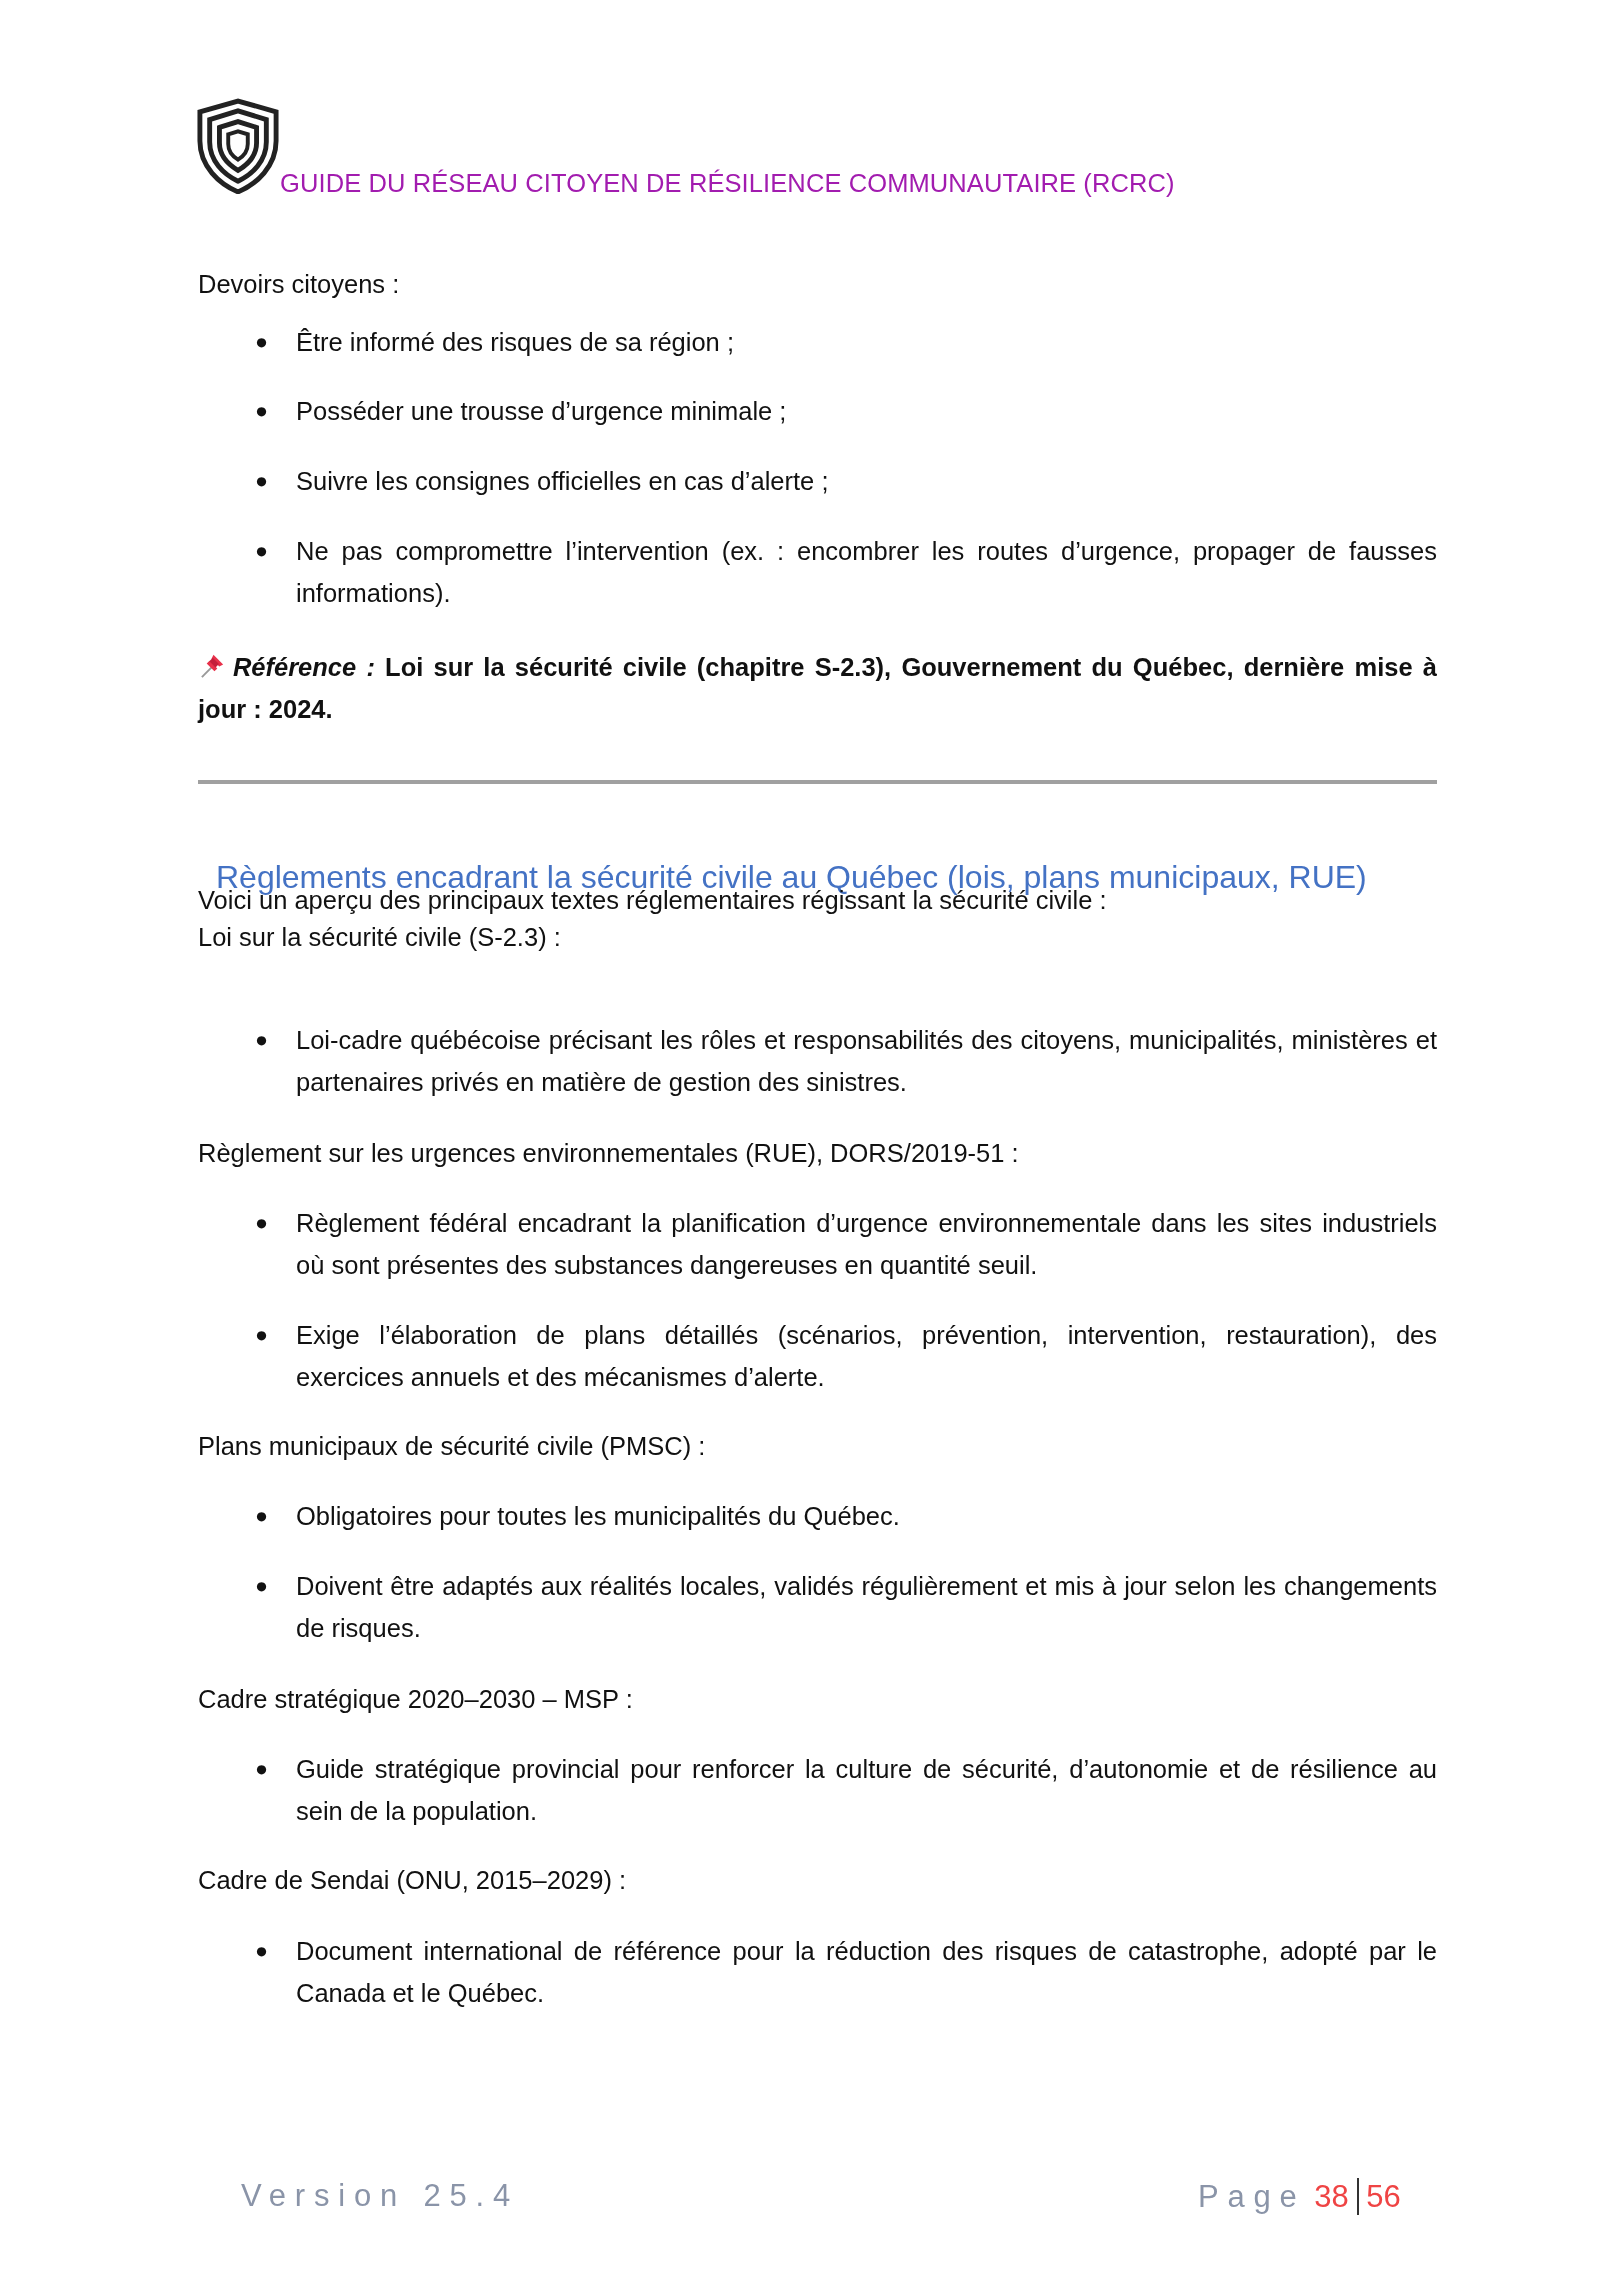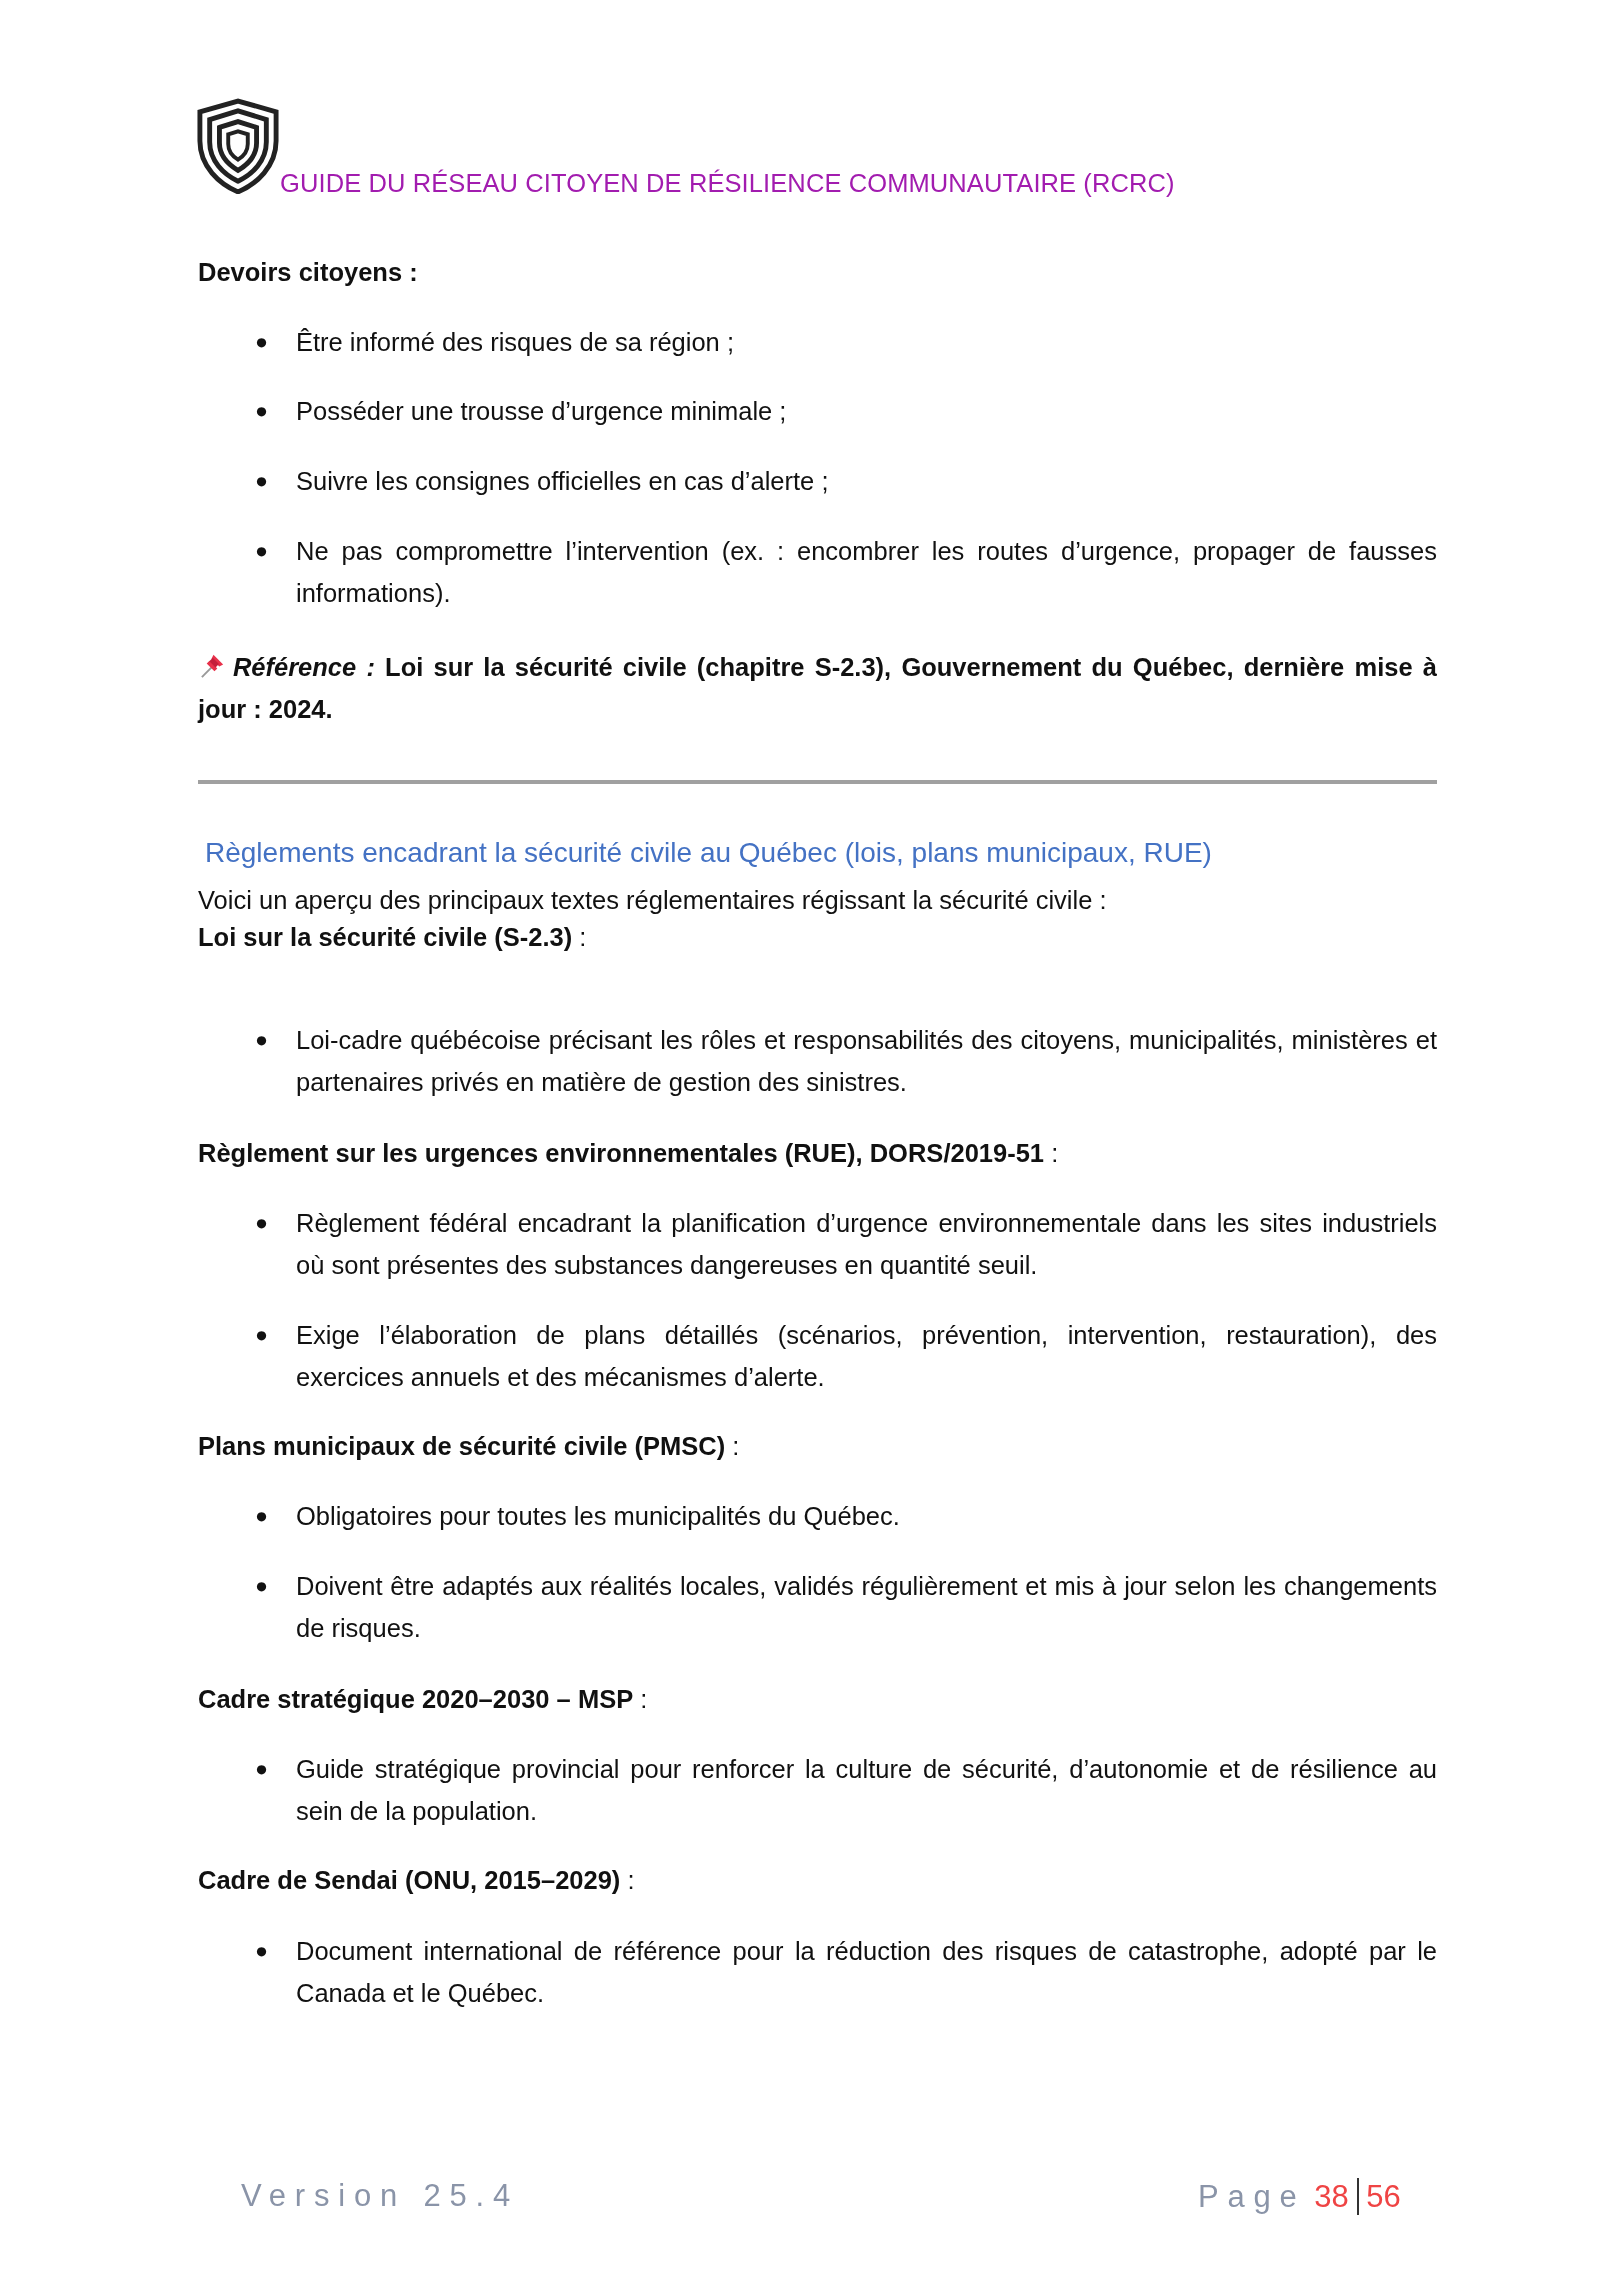--- a/index.html
+++ b/index.html
@@ -3,28 +3,28 @@
 <meta charset="utf-8">
 <style>
   html, body { margin: 0; padding: 0; background: #ffffff; }
   body { width: 1621px; height: 2293px; position: relative; overflow: hidden;
          font-family: "Liberation Sans", "DejaVu Sans", sans-serif; color: #111; }
   .abs { position: absolute; }
   .logo { left: 196px; top: 98px; width: 84px; height: 96px; }
   .header-title { left: 280px; top: 169px; font-size: 25.5px; color: #a21caf; letter-spacing: 0.1px; white-space: nowrap; }
   .content { position: absolute; left: 198px; width: 1239px; top: 0; }
   .line { position: absolute; font-size: 25.5px; line-height: 42px; white-space: nowrap; }
-  .bold { font-weight: bold; }
+  .bold { font-weight: normal; margin-top: 12px; }
   .justify-block { position: absolute; left: 98px; width: 1141px; font-size: 25.5px; line-height: 42px; text-align: justify; text-align-last: left; }
   .bullet { position: absolute; left: 57px; font-size: 21.6px; line-height: 42px; }
   .ref-block { position: absolute; left: 0; width: 1239px; font-size: 25.5px; line-height: 42px; text-align: justify; text-align-last: left; font-weight: bold; }
   .ref-italic { font-style: italic; }
   .pin { display: inline-block; width: 29px; height: 29px; vertical-align: -3.9px; margin-right: 5.9px; }
   .divider { left: 198px; top: 780px; width: 1239px; height: 3.9px; background: #a0a0a0; }
-  .section-heading { position: absolute; left: 7px; font-size: 28px; color: #4472C4; line-height: 42px; white-space: nowrap; }
+  .section-heading { position: absolute; left: 18px; font-size: 32px; color: #4472C4; line-height: 42px; white-space: nowrap; margin-top: 24px; }
   .footer-version { left: 241px; top: 2178px; font-size: 31px; color: #8a94a8; letter-spacing: 8.8px; }
   .footer-page { left: 1198px; top: 2178px; font-size: 31px; white-space: nowrap; }
   .footer-page .lbl { color: #8a94a8; letter-spacing: 8.8px; text-align: right; }
   .footer-page .num { color: #ef4444; }
   .footer-page .sep { display: inline-block; width: 2px; height: 37px; background: #333; vertical-align: -7.8px; margin: 0 7.8px; }
 </style>
 </head>
 <body>
 
 <svg class="abs logo" viewBox="0 0 86 98">

